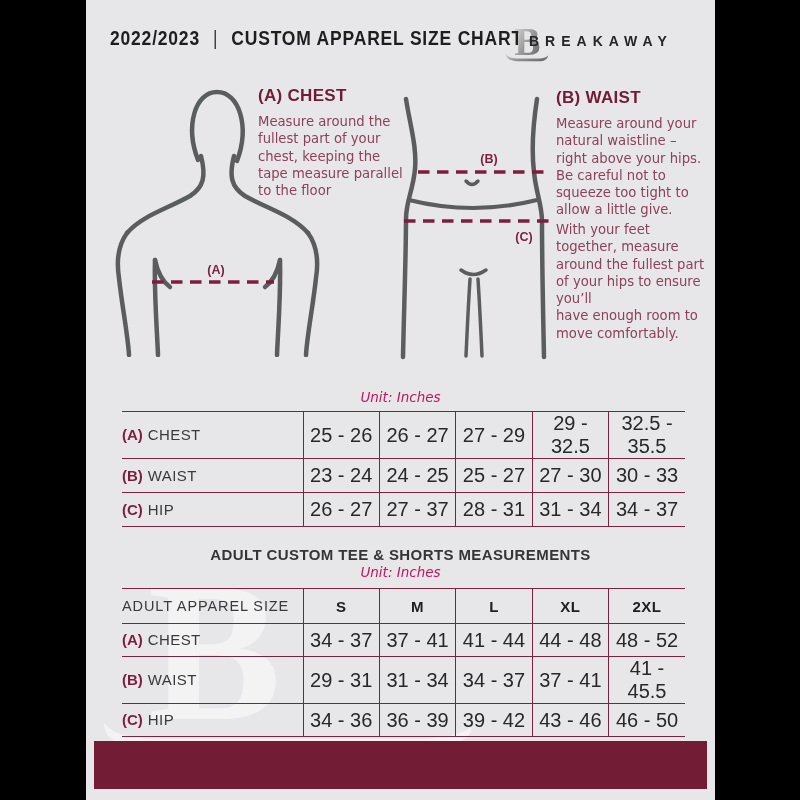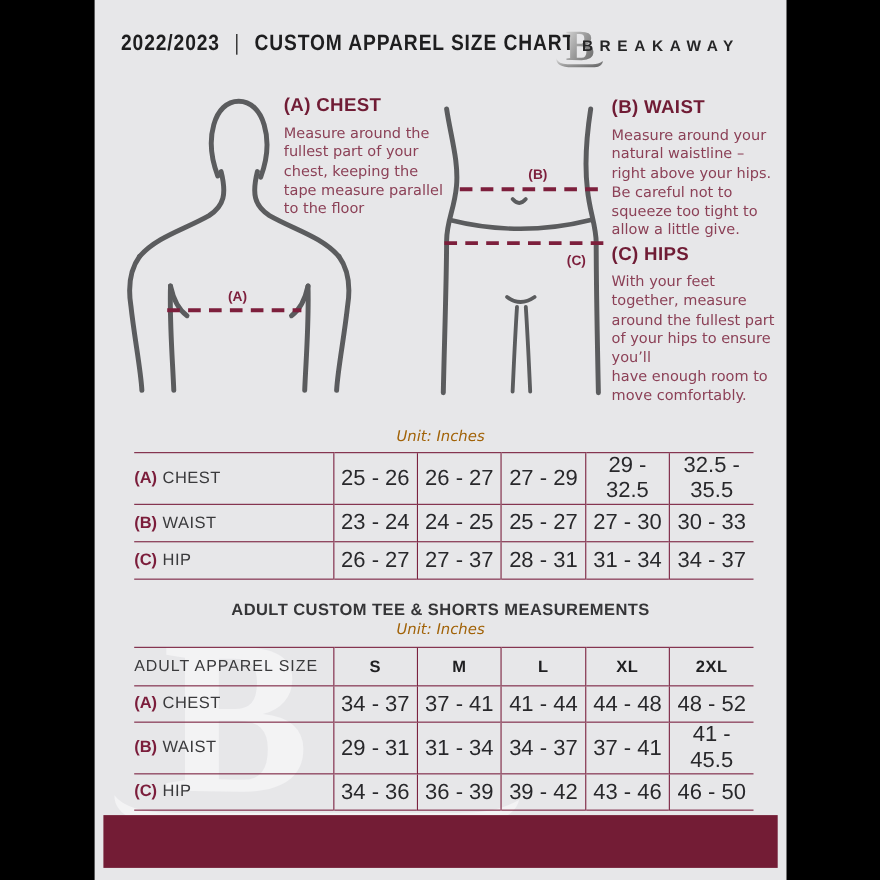--- a/index.html
+++ b/index.html
@@ -43,21 +43,21 @@
   .fig { position:absolute; pointer-events:none; }
   #fig-torso { left:27px;  top:84px; }
   #fig-hips  { left:307px; top:95px; }
   
   .sec-title {
     position:absolute; left:0; width:629px; text-align:center;
     font-weight:bold; font-size:15px; letter-spacing:0.4px; color:#353537;
   }
   .sec-unit {
     position:absolute; left:0; width:629px; text-align:center;
-    font-style:italic; font-size:13.5px; color:#a16207;
+    font-style:italic; font-size:13.5px; color:#be185d;
     font-family:"DejaVu Sans", sans-serif;
   }
   
   .size-table {
     position:absolute; left:36px; width:563px;
     border-collapse:collapse; table-layout:fixed;
     border-bottom:1.6px solid #7b2240;
   }
   .size-table td { border-top:1.6px solid #7b2240; padding:0; }
   .size-table td + td { border-left:1.6px solid #7b2240; }
@@ -156,21 +156,20 @@
   <div id="blk-waist" class="instr">
     <h3>(B) WAIST</h3>
     <p>Measure around your
 natural waistline –
 right above your hips.
 Be careful not to
 squeeze too tight to
 allow a little give.</p>
   </div>
   <div id="blk-hips" class="instr">
-    <h3>(C) HIPS</h3>
     <p>With your feet
 together, measure
 around the fullest part
 of your hips to ensure
 you’ll
 have enough room to
 move comfortably.</p>
   </div>
 
   <div class="sec-unit" style="top:389px">Unit: Inches</div>

